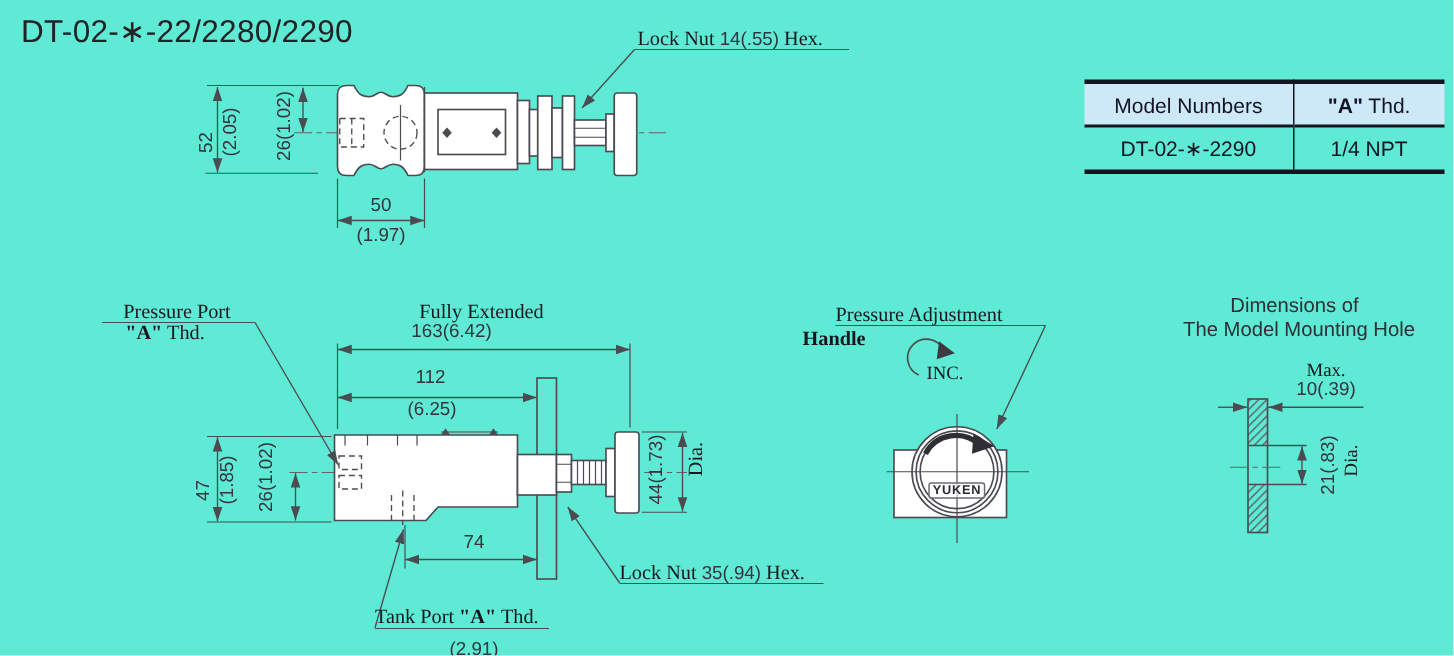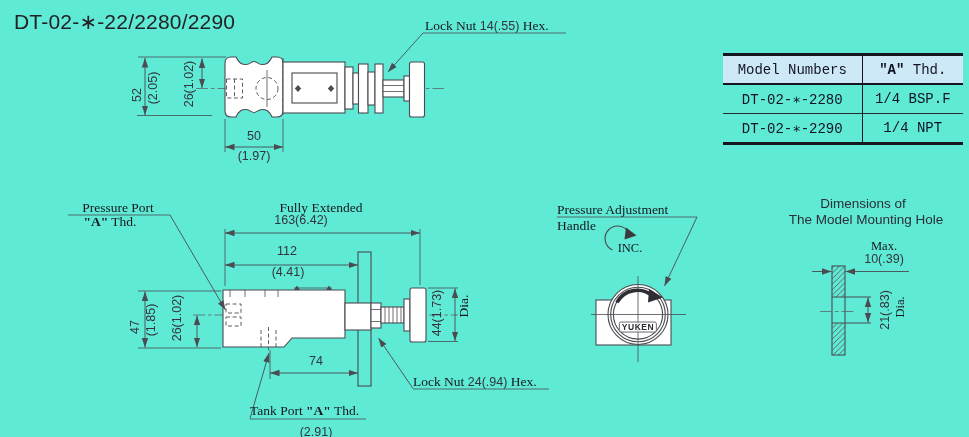--- a/index.html
+++ b/index.html
@@ -12,21 +12,21 @@
   .ser{font-family:"Liberation Serif",serif;font-size:13.5px;color:#17171f;}
   .san{font-family:"Liberation Sans",sans-serif;font-size:12.5px;color:#34343e;}
   .num{font-family:"Liberation Sans",sans-serif;font-size:12.5px;color:#34343e;}
   #page-title{font-size:21px;color:#222226;letter-spacing:0.2px;}
   .head{font-size:13.5px;color:#2e2e36;}
   .logo{font-size:8.5px;font-weight:bold;letter-spacing:0.5px;color:#2b2b31;
         border:1px solid #6a6a72;border-radius:2px;padding:0 2px;background:rgba(255,255,255,0.6);}
   
   #thread-table{position:absolute;left:723px;top:53px;width:240px;border-collapse:collapse;
      border-top:3px solid #15151f;border-bottom:3px solid #15151f;
-     font-family:Liberation Mono, monospace;font-size:14px;color:#131324;table-layout:fixed;}
+     font-family:Liberation Sans, sans-serif;font-size:14px;color:#131324;table-layout:fixed;}
   #thread-table th{background:#cde8f6;border-bottom:2.5px solid #15151f;font-weight:normal;
      height:25px;text-align:center;vertical-align:middle;}
   #thread-table td{height:26px;text-align:center;vertical-align:middle;border-bottom:1px solid #2a2a34;}
   #thread-table tr:last-child td{border-bottom:none;}
   .colsep{border-right:1.3px solid #15151f;}
 </style>
 </head>
 <body>
 
 <div id="canvas">
@@ -151,33 +151,33 @@
   <div class="t san r" style="left:154px;top:88px;">(2.05)</div>
   <div class="t san r" style="left:190px;top:84px;">26(1.02)</div>
   <div class="t san c" style="left:254px;top:137px;">50</div>
   <div class="t san c" style="left:254px;top:157px;">(1.97)</div>
 
   <div class="t ser c" style="left:118px;top:208px;">Pressure Port</div>
   <div class="t ser c" style="left:110px;top:222px;"><b>"A"</b><span> Thd.</span></div>
   <div class="t ser c" style="left:321px;top:208px;">Fully Extended</div>
   <div class="t san c" style="left:301px;top:221px;">163(6.42)</div>
   <div class="t san c" style="left:287px;top:252px;">112</div>
-  <div class="t san c" style="left:288px;top:273px;">(4.41)</div>
+  <div class="t san c" style="left:288px;top:273px;">(6.25)</div>
   <div class="t san r" style="left:136px;top:327px;">47</div>
   <div class="t san r" style="left:152px;top:320px;">(1.85)</div>
   <div class="t san r" style="left:178px;top:318px;">26(1.02)</div>
   <div class="t san c" style="left:316px;top:362px;">74</div>
   <div class="t san c" style="left:316px;top:389px;margin-top:44px;">(2.91)</div>
   <div class="t san r" style="left:438px;top:313px;">44(1.73)</div>
   <div class="t ser r" style="left:464px;top:306px;">Dia.</div>
-  <div class="t ser" style="left:413px;top:375px;"><span>Lock Nut </span><span class="num">24(.94)</span><span> Hex.</span></div>
+  <div class="t ser" style="left:413px;top:375px;"><span>Lock Nut </span><span class="num">35(.94)</span><span> Hex.</span></div>
   <div class="t ser" style="left:250px;top:404px;"><span>Tank Port </span><b>"A"</b><span> Thd.</span></div>
 
   <div class="t ser" style="left:557px;top:203px;">Pressure Adjustment</div>
-  <div class="t ser" style="left:557px;top:219px;">Handle</div>
+  <div class="t ser" style="left:535px;top:219px;font-weight:bold;">Handle</div>
   <div class="t ser c" style="left:630px;top:249px;font-size:12.5px;">INC.</div>
   <div class="t logo c" style="left:638px;top:327px;">YUKEN</div>
 
   <div class="t head c" style="left:863px;top:204px;">Dimensions of</div>
   <div class="t head c" style="left:866px;top:220px;">The Model Mounting Hole</div>
   <div class="t ser c" style="left:884px;top:247px;font-size:12.5px;">Max.</div>
   <div class="t san c" style="left:884px;top:260px;">10(.39)</div>
   <div class="t san r" style="left:886px;top:310px;">21(.83)</div>
   <div class="t ser r" style="left:901px;top:307px;font-size:12.5px;">Dia.</div>
 
@@ -185,23 +185,19 @@
     <colgroup>
         <col style="width:139px">
         <col style="width:101px">
       </colgroup>
     <tbody>
         <tr>
       <th class="colsep">Model Numbers</th>
       <th><b>"A"</b><span> Thd.</span></th>
     </tr>
     <tr>
-      <td class="colsep">DT-02-∗-2280</td>
-      <td>1/4 BSP.F</td>
-    </tr>
-    <tr>
       <td class="colsep">DT-02-∗-2290</td>
       <td>1/4 NPT</td>
     </tr>
   </tbody>
     </table>
 
 </div>
 
 </body></html>

